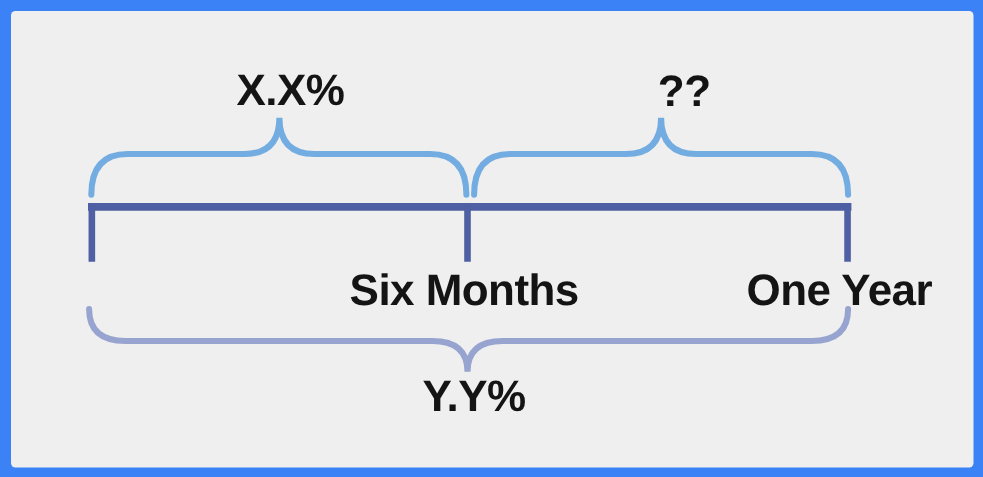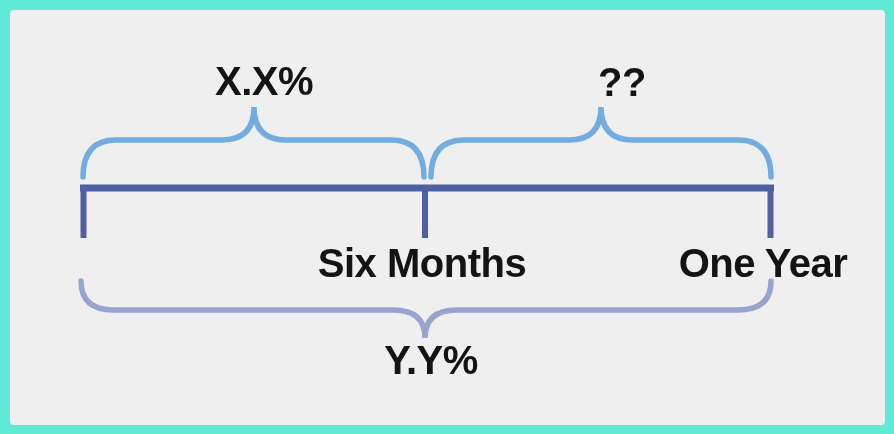--- a/index.html
+++ b/index.html
@@ -5,21 +5,21 @@
   html, body {
     margin: 0;
     padding: 0;
     background: #ffffff;
     font-family: "Liberation Sans", sans-serif;
   }
   .stage {
     position: relative;
     width: 894px;
     height: 434px;
-    background: #5eead4;
+    background: #3b82f6;
     overflow: hidden;
   }
   svg text {
     font-family: "Liberation Sans", "DejaVu Sans", sans-serif;
     font-weight: 700;
     font-size: 40px;
     letter-spacing: -0.5px;
   }
 </style>
 </head>

